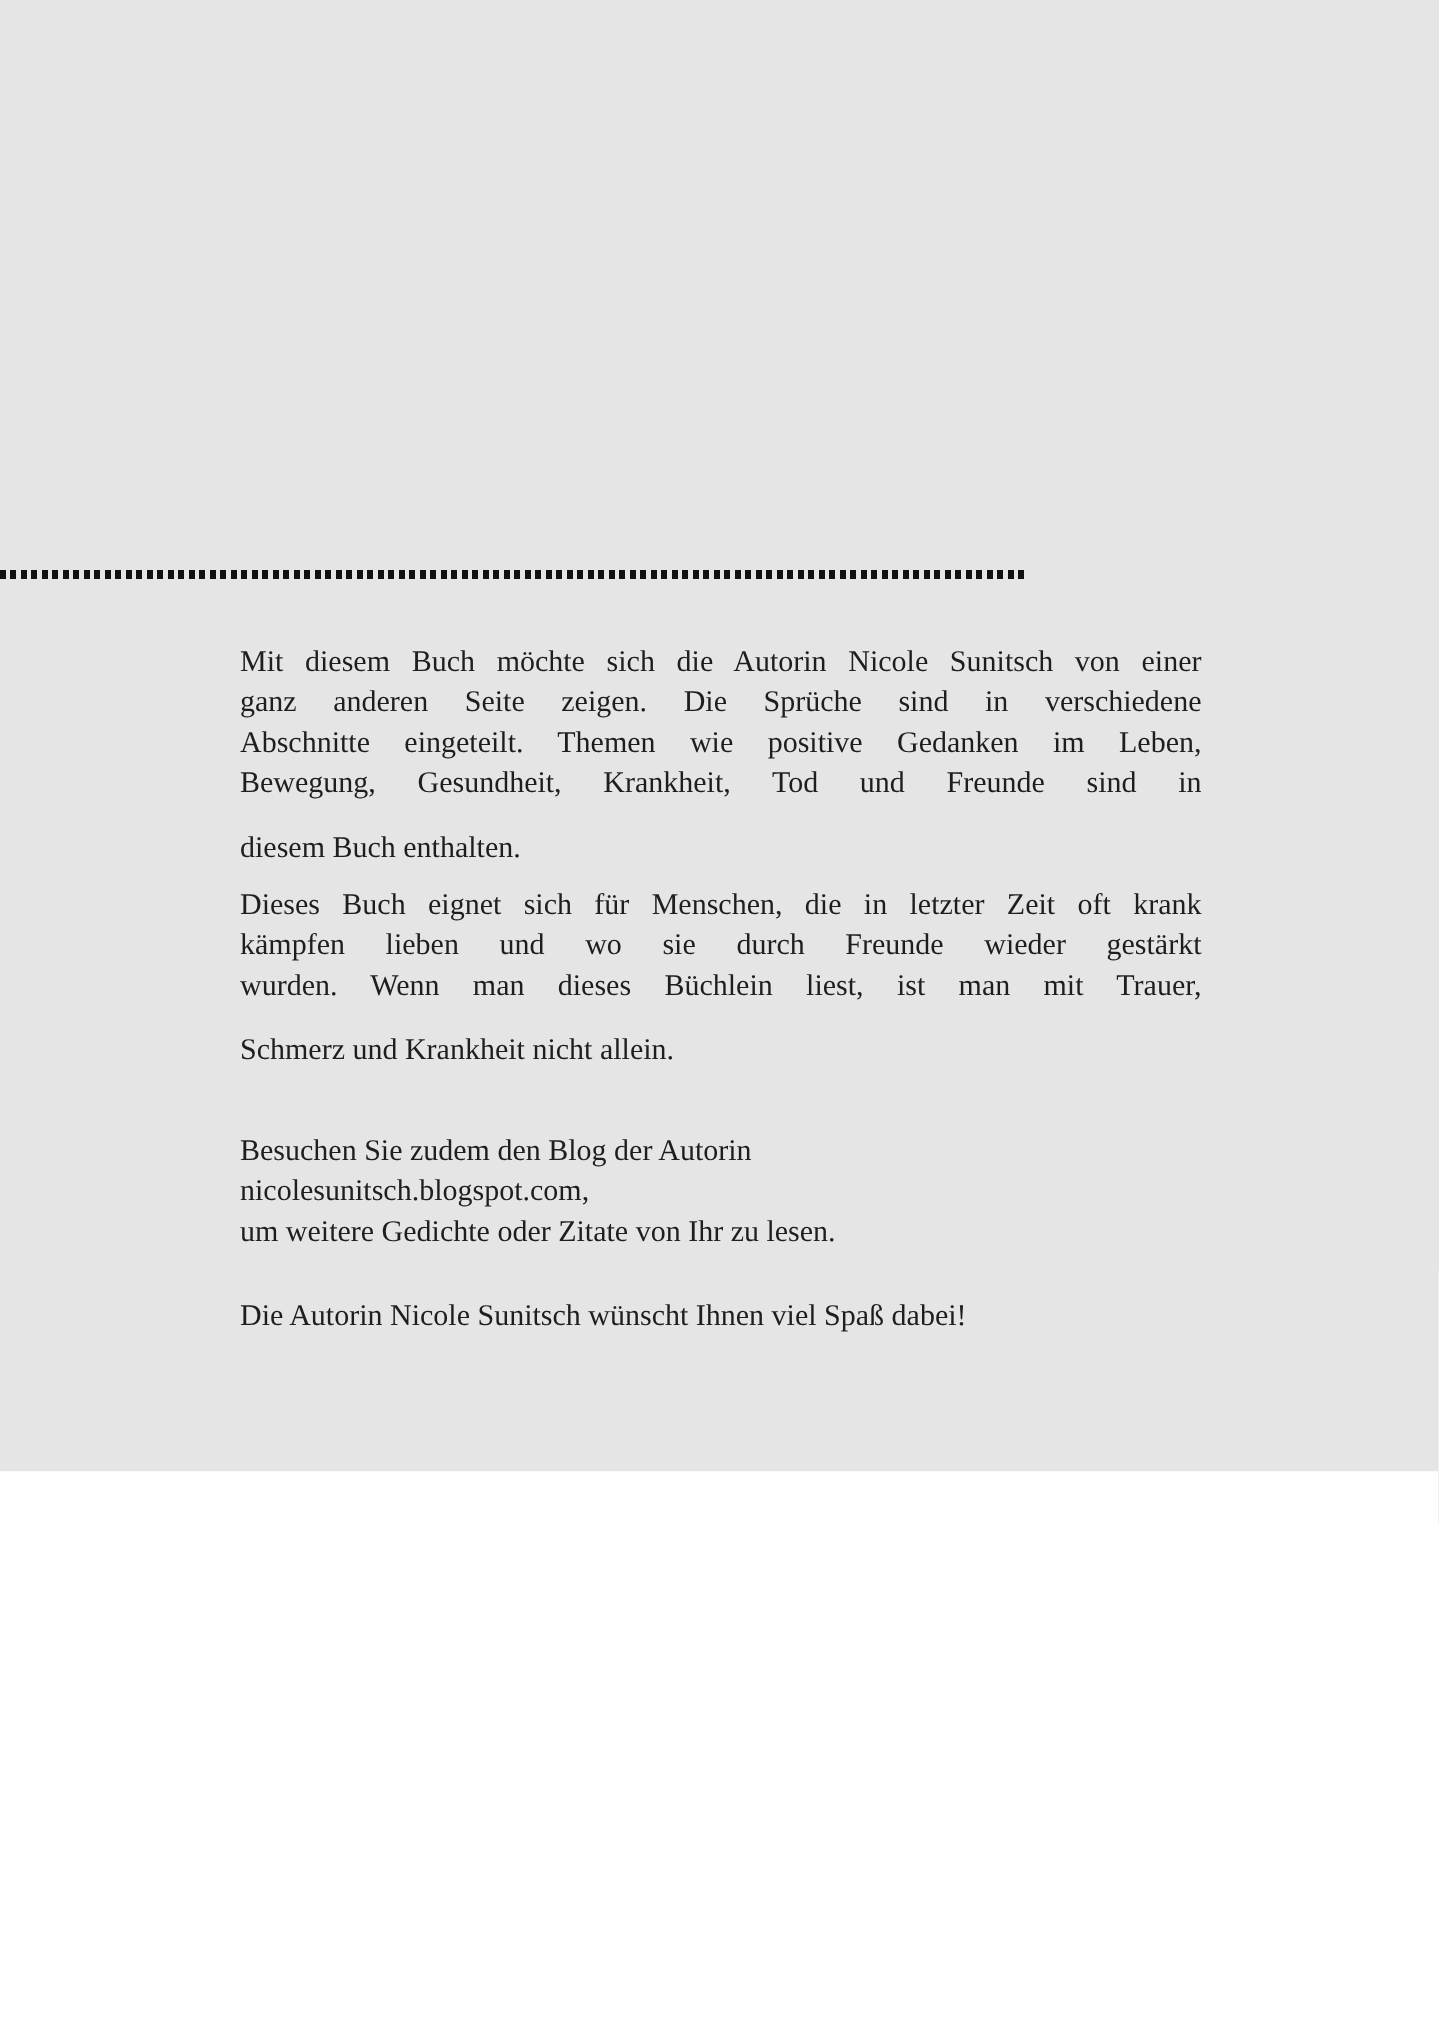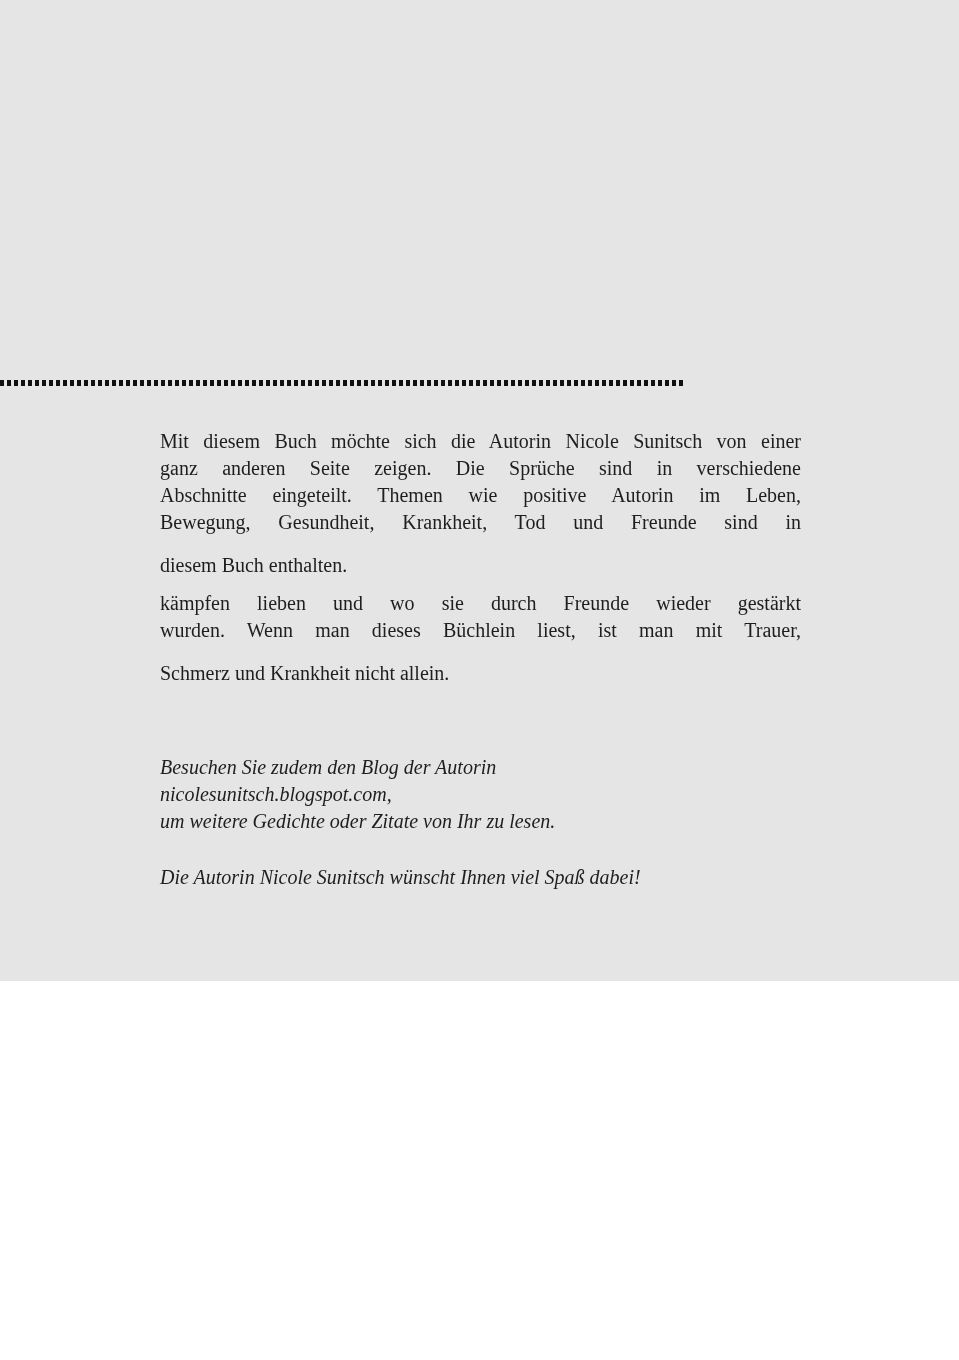--- a/index.html
+++ b/index.html
@@ -38,21 +38,21 @@
   .p1 { top: 428px; }
   .p2 { top: 590px; }
   .p3 { top: 754px; }
   .p4 { top: 864px; }
   .jline {
     display: block;
     text-align: justify;
     text-align-last: justify;
   }
   .jline.last { text-align: justify; text-align-last: left; margin-top: 16px; }
-  .pline { display: block; text-align: left; font-style: italic; }
+  .pline { display: block; text-align: left; }
 
   
   .barcode-wrap {
     position: absolute;
     left: 181px;
     top: 1191px;
     width: 210px;
     height: 101px;
   }
 
@@ -100,26 +100,27 @@
 </head>
 <body>
 
 <div class="page">
 
   <div class="divider divider-top"></div>
 
   <p class="para p1">
     <span class="jline">Mit diesem Buch möchte sich die Autorin Nicole Sunitsch von einer</span>
     <span class="jline">ganz anderen Seite zeigen. Die Sprüche sind in verschiedene</span>
-    <span class="jline">Abschnitte eingeteilt. Themen wie positive Autorin im Leben,</span>
+    <span class="jline">Abschnitte eingeteilt. Themen wie positive Gedanken im Leben,</span>
     <span class="jline">Bewegung, Gesundheit, Krankheit, Tod und Freunde sind in</span>
     <span class="jline last">diesem Buch enthalten.</span>
   </p>
 
   <p class="para p2">
+    <span class="jline">Dieses Buch eignet sich für Menschen, die in letzter Zeit oft krank</span>
     <span class="jline">kämpfen lieben und wo sie durch Freunde wieder gestärkt</span>
     <span class="jline">wurden. Wenn man dieses Büchlein liest, ist man mit Trauer,</span>
     <span class="jline last">Schmerz und Krankheit nicht allein.</span>
   </p>
 
   <p class="para p3">
     <span class="pline">Besuchen Sie zudem den Blog der Autorin</span>
     <span class="pline">nicolesunitsch.blogspot.com,</span>
     <span class="pline">um weitere Gedichte oder Zitate von Ihr zu lesen.</span>
   </p>

